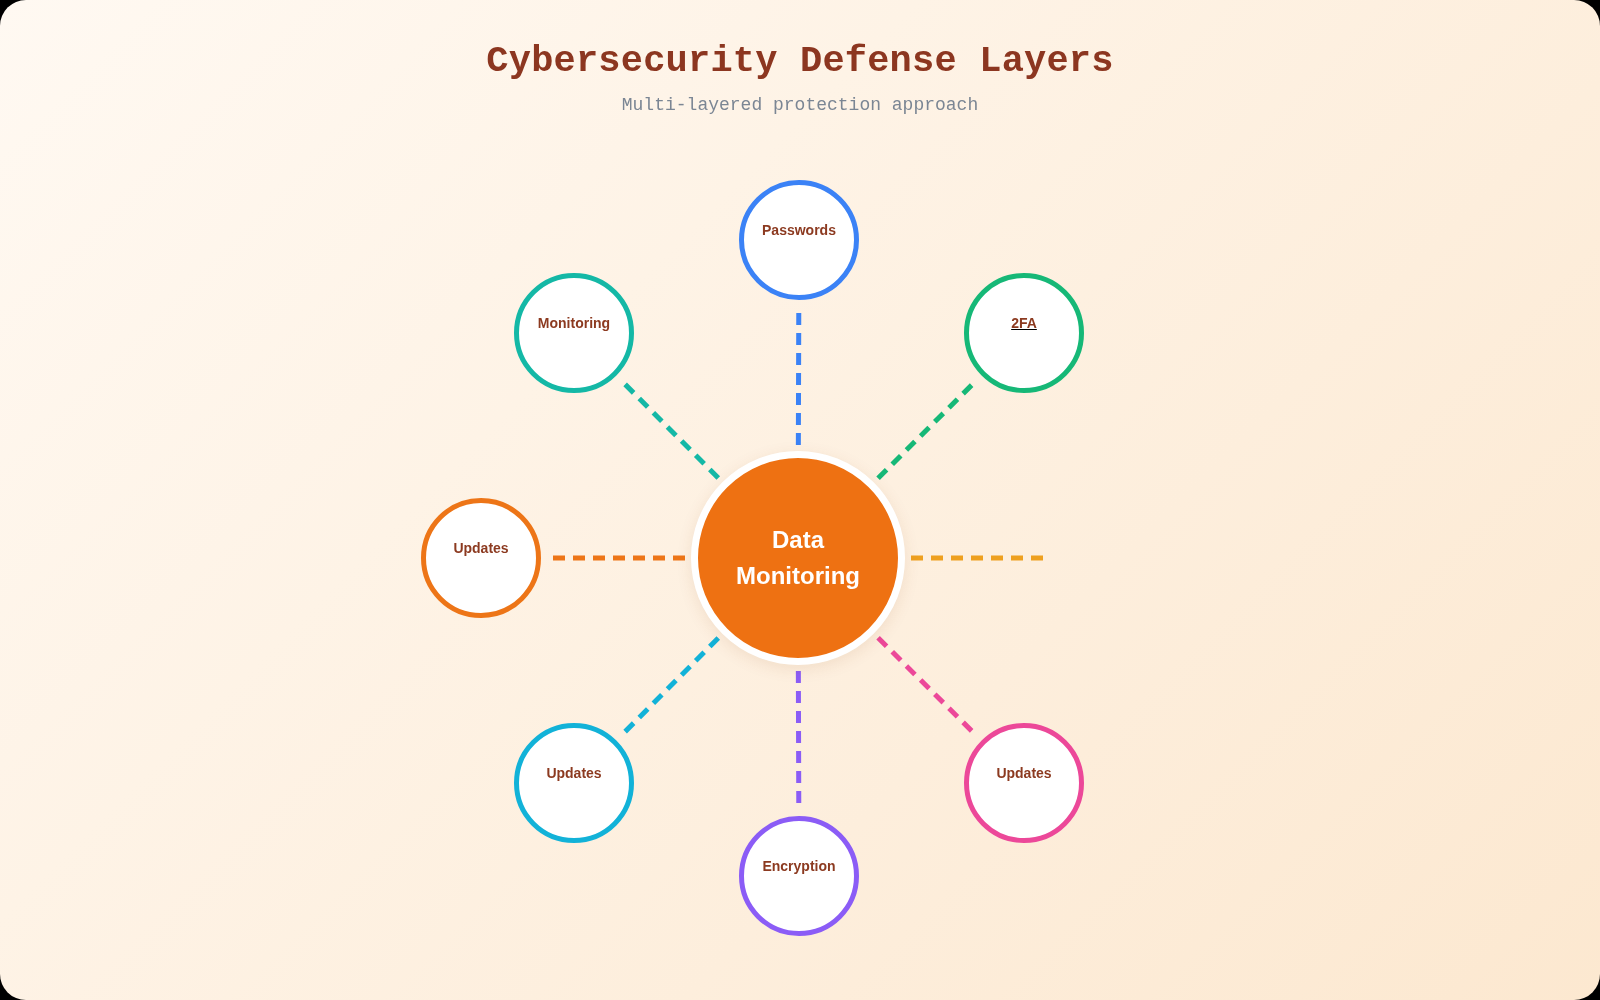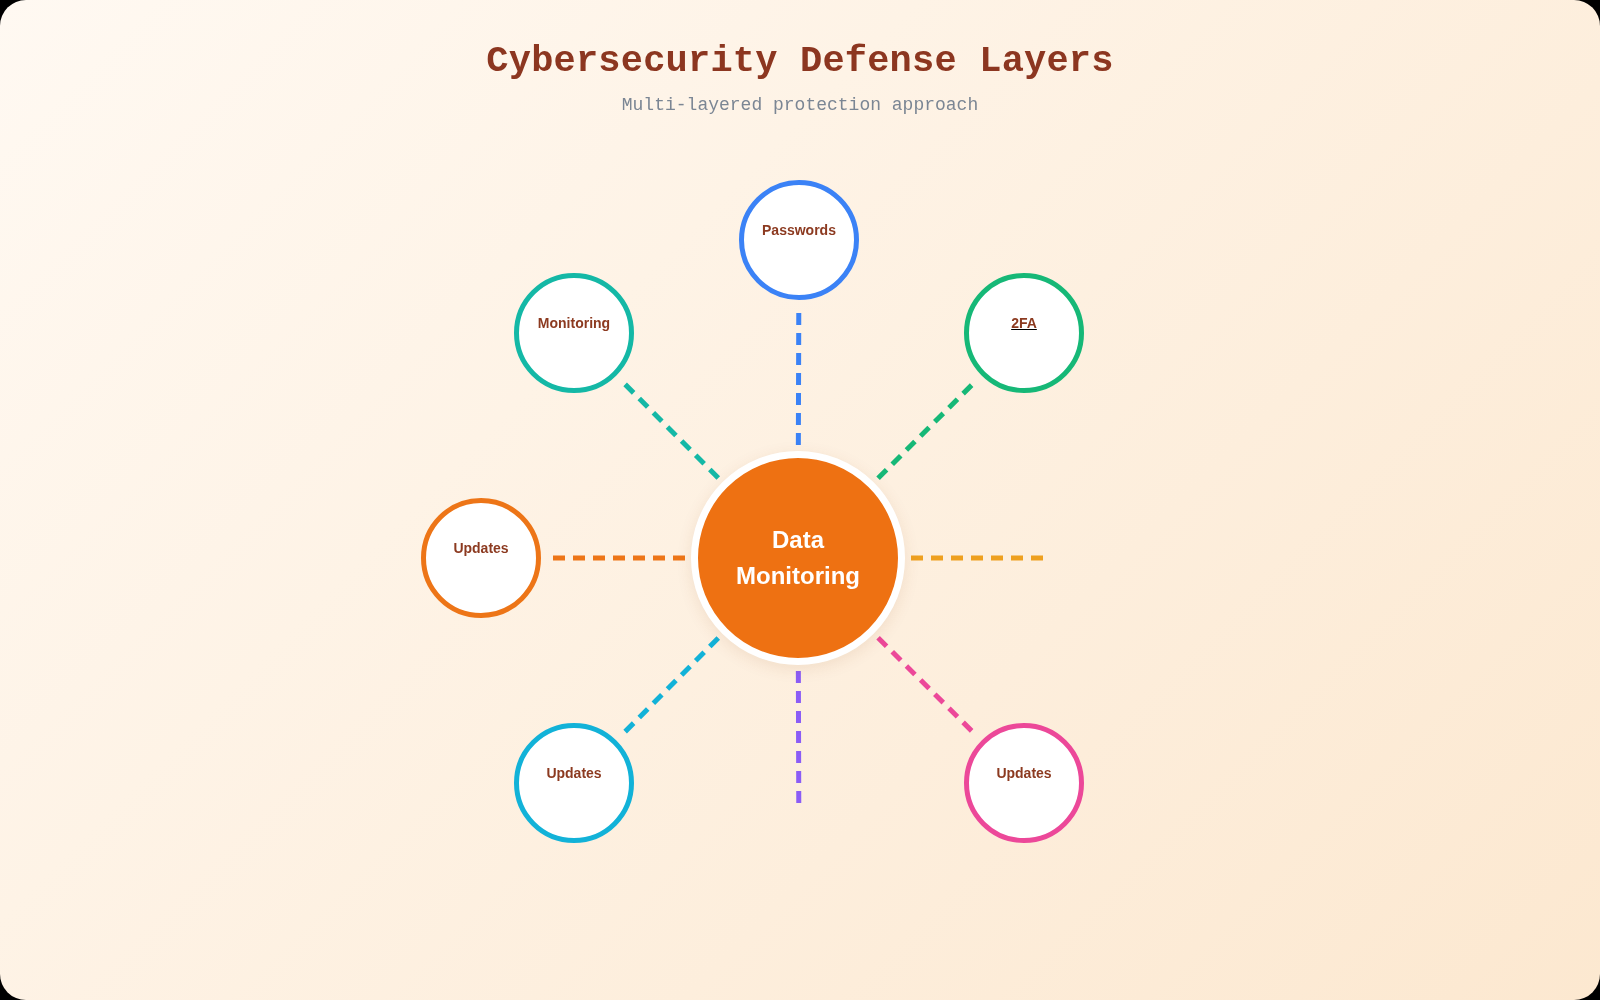--- a/index.html
+++ b/index.html
@@ -118,20 +118,23 @@
 
   <div class="node" style="left: 739px; top: 180px; border-color: rgb(59, 130, 246);">
     <span class="node-label">Passwords</span>
   </div>
   <div class="node" style="left: 964px; top: 273px; border-color: rgb(22, 184, 119); text-decoration: underline;">
     <span class="node-label">2FA</span>
   </div>
   <div class="node" style="left: 964px; top: 723px; border-color: rgb(236, 72, 153);">
     <span class="node-label">Updates</span>
   </div>
+  <div class="node" style="left: 739px; top: 816px; border-color: rgb(139, 92, 246);">
+    <span class="node-label">Encryption</span>
+  </div>
   <div class="node" style="left: 514px; top: 723px; border-color: rgb(18, 178, 216);">
     <span class="node-label">Updates</span>
   </div>
   <div class="node" style="left: 421px; top: 498px; border-color: rgb(237, 117, 23);">
     <span class="node-label">Updates</span>
   </div>
   <div class="node" style="left: 514px; top: 273px; border-color: rgb(20, 184, 166);">
     <span class="node-label">Monitoring</span>
   </div>
 

